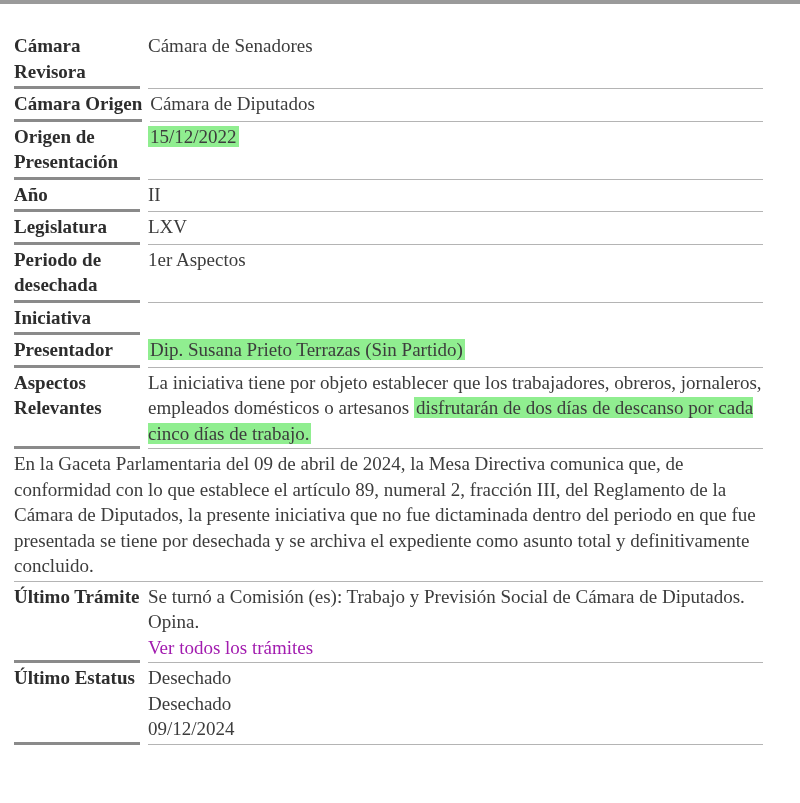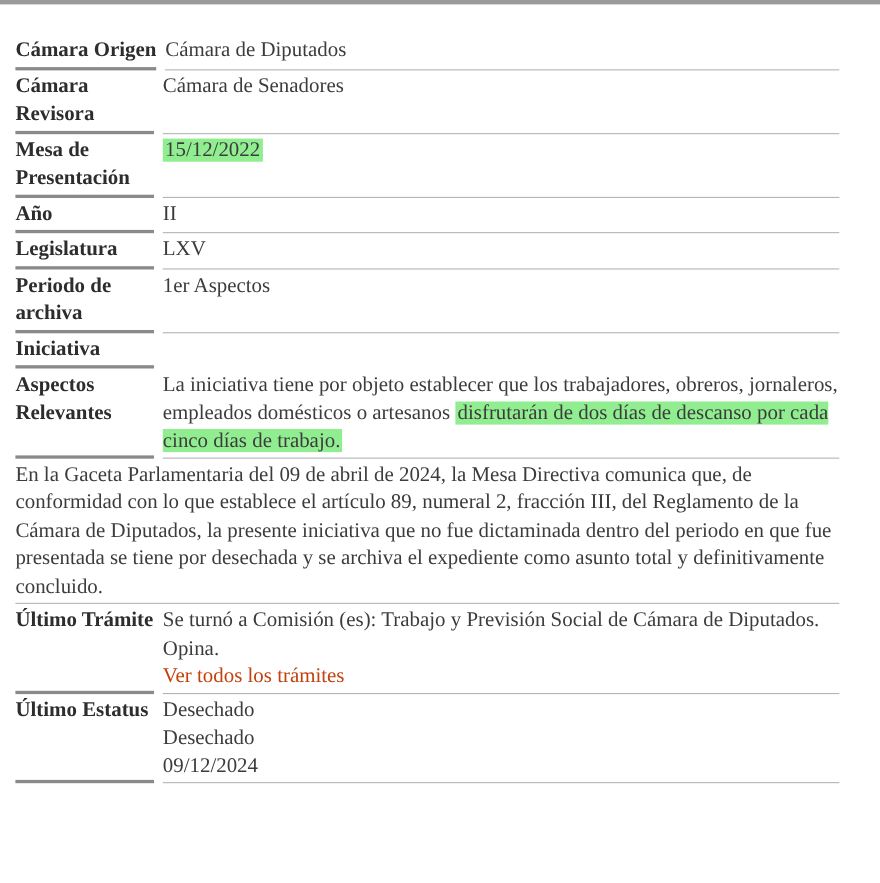--- a/index.html
+++ b/index.html
@@ -45,69 +45,73 @@
   }
   .hl {
     background: var(--highlight, #90ee90);
     padding: 0 2px;
   }
   .multiline {
     white-space: pre-line;
   }
   .link {
     display: block;
-    color: #c2410c;
+    color: #a21caf;
     text-decoration: none;
     cursor: pointer;
   }
 </style>
 </head>
 <body>
 
 <div class="topbar"></div>
 
 <div class="info-table">
 
   <div class="row">
-    <div class="label-cell">Cámara Origen</div>
-    <div class="value-cell"><span>Cámara de Diputados</span></div>
-  </div>
-
-  <div class="row">
     <div class="label-cell">Cámara
 Revisora</div>
     <div class="value-cell"><span>Cámara de Senadores</span></div>
   </div>
 
   <div class="row">
-    <div class="label-cell">Mesa de
+    <div class="label-cell">Cámara Origen</div>
+    <div class="value-cell"><span>Cámara de Diputados</span></div>
+  </div>
+
+  <div class="row">
+    <div class="label-cell">Origen de
 Presentación</div>
     <div class="value-cell"><span class="hl">15/12/2022</span></div>
   </div>
 
   <div class="row">
     <div class="label-cell">Año</div>
     <div class="value-cell"><span>II</span></div>
   </div>
 
   <div class="row">
     <div class="label-cell">Legislatura</div>
     <div class="value-cell"><span>LXV</span></div>
   </div>
 
   <div class="row">
     <div class="label-cell">Periodo de
-archiva</div>
+desechada</div>
     <div class="value-cell"><span>1er Aspectos</span></div>
   </div>
 
   <div class="row">
     <div class="label-cell">Iniciativa</div>
   </div>
 
+  <div class="row">
+    <div class="label-cell">Presentador</div>
+    <div class="value-cell"><span class="hl">Dip. Susana Prieto Terrazas (Sin Partido)</span></div>
+  </div>
 
   <div class="row">
     <div class="label-cell">Aspectos
 Relevantes</div>
     <div class="value-cell"><span>La iniciativa tiene por objeto establecer que los trabajadores, obreros, jornaleros, empleados domésticos o artesanos </span><span class="hl">disfrutarán de dos días de descanso por cada cinco días de trabajo.</span></div>
   </div>
 
   <div class="row">
     <div class="value-cell"><span>En la Gaceta Parlamentaria del 09 de abril de 2024, la Mesa Directiva comunica que, de conformidad con lo que establece el artículo 89, numeral 2, fracción III, del Reglamento de la Cámara de Diputados, la presente iniciativa que no fue dictaminada dentro del periodo en que fue presentada se tiene por desechada y se archiva el expediente como asunto total y definitivamente concluido.</span></div>
   </div>

